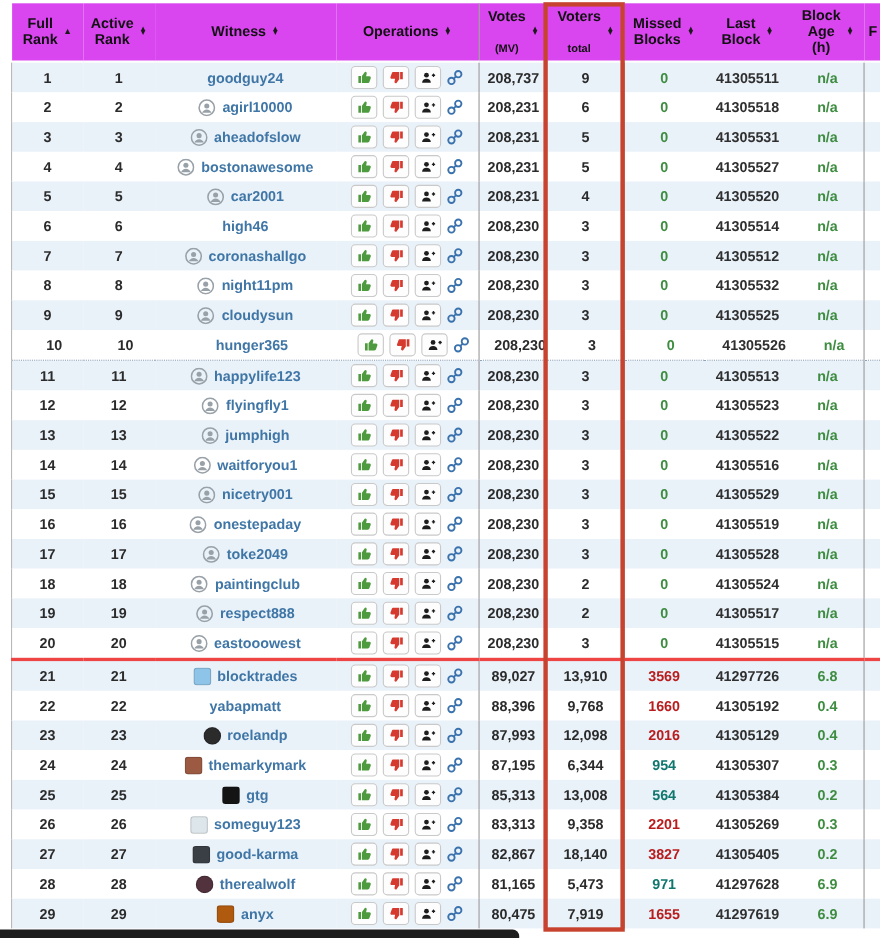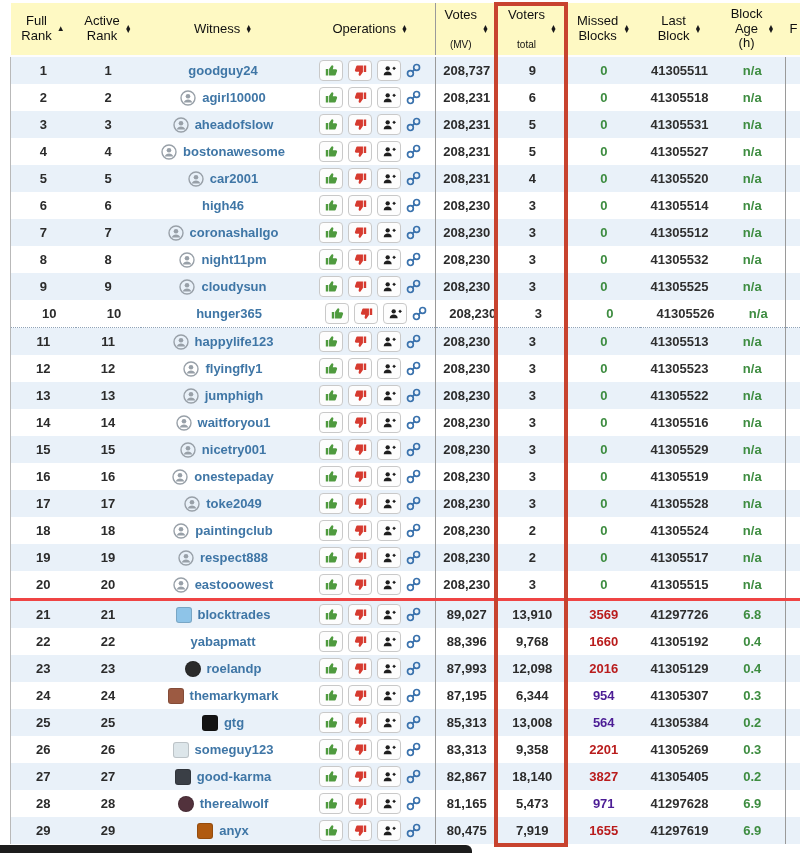--- a/index.html
+++ b/index.html
@@ -11,22 +11,22 @@
   }
   .table-wrap{position:absolute;top:3px;left:10px;}
   table{border-collapse:collapse;table-layout:fixed;width:835px;}
   col.c-frank{width:65px;}  col.c-arank{width:65px;}
   col.c-wit{width:165px;}   col.c-ops{width:130px;}
   col.c-votes{width:62px;}  col.c-voters{width:70px;}
   col.c-missed{width:72px;} col.c-last{width:80px;}
   col.c-age{width:66px;}    col.c-part{width:60px;}
 
   thead th{
-    background:#fef9c3;height:52px;padding:0;
-    font-size:13px;font-weight:normal;color:#101010;
+    background:#d946ef;height:52px;padding:0;
+    font-size:13px;font-weight:bold;color:#101010;
     vertical-align:middle;cursor:pointer;
   }
   .hwrap{display:flex;align-items:center;justify-content:center;gap:5px;}
   .hlabel{white-space:pre-line;line-height:1.12;text-align:center;}
   .hsub{display:block;font-size:10px;margin-top:17px;}
   .sort{display:flex;flex-direction:column;line-height:0.55;font-size:7px;color:#1a1a1a;}
   .sort.single{font-size:8px;}
   th.c-part .hwrap{justify-content:flex-start;padding-left:4px;}
 
   tbody td{
@@ -54,21 +54,21 @@
     width:24px;height:21px;padding:0;margin:0;
     background:#fdfdfd;border:1px solid #c9c9c9;border-radius:4px;
     display:inline-flex;align-items:center;justify-content:center;cursor:pointer;
   }
   .op-btn svg{width:13px;height:13px;}
   .chainwrap{display:inline-flex;align-items:center;justify-content:center;cursor:pointer;}
   .chainwrap svg{width:15px;height:15px;}
 
   .v-green{color:#3d8c40;}
   .v-red{color:#b91c1c;}
-  .v-orange{color:#4c1d95;}
+  .v-orange{color:#0f766e;}
   .v-dark{color:#2f2f2f;}
 
   .highlight-box{
     position:absolute;left:494px;top:2px;width:74px;height:845px;
     border:4px solid #c8432f;box-sizing:border-box;
     pointer-events:none;z-index:5;
   }
   .bottom-bar{
     position:absolute;left:0;bottom:0;width:472px;height:8px;
     background:#1d1d1d;border-radius:0 6px 0 0;z-index:6;

